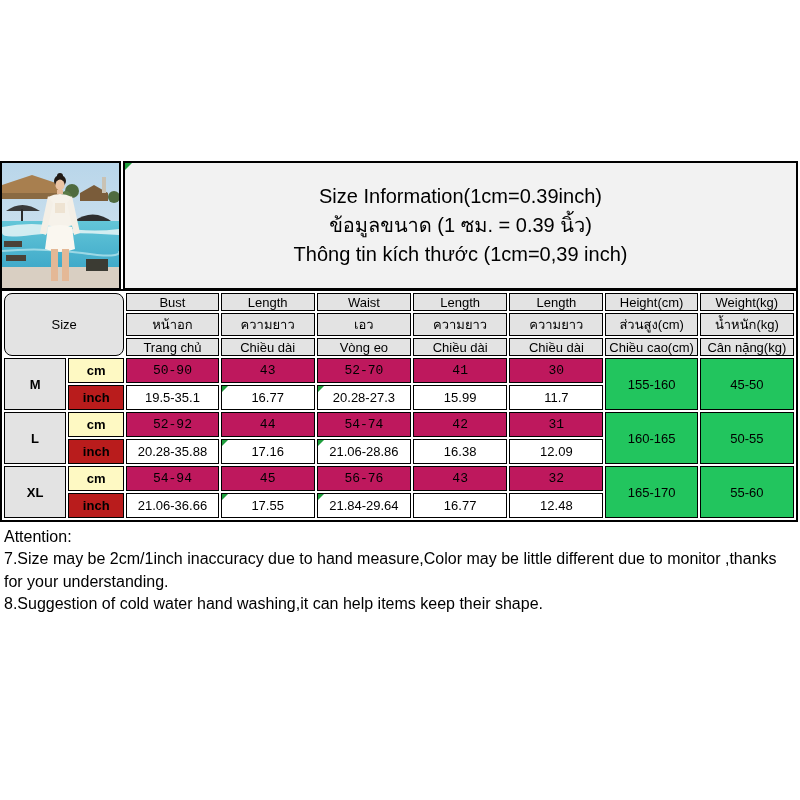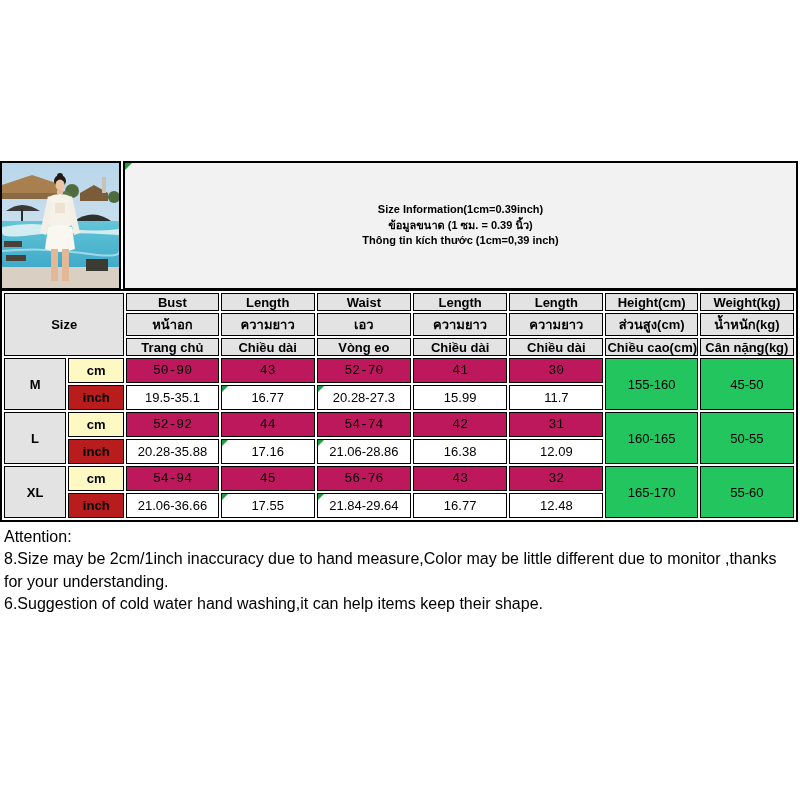--- a/index.html
+++ b/index.html
@@ -6,35 +6,35 @@
   body { width:800px; height:800px; font-family:"Liberation Sans", sans-serif; color:#000; }
   .canvas { position:relative; width:800px; height:800px; background:#fff; overflow:hidden; }
 
   
   .band { position:absolute; top:161px; left:0; width:798px; height:129px; display:flex; }
   .photo-cell { width:121px; height:129px; box-sizing:border-box; border:2px solid #000; background:#9ec9e2; flex:none; }
   .photo-cell svg { display:block; width:100%; height:100%; }
   .title-cell { flex:1; margin-left:2px; box-sizing:border-box; border:2px solid #000;
     background:#f2f2f2; position:relative; display:flex; flex-direction:column;
     justify-content:center; align-items:center; text-align:center; }
-  .title-line { font-weight:bold; font-size:11px; line-height:1.45; }
+  .title-line { font-weight:normal; font-size:20px; line-height:1.45; }
 
   
   .flag { position:absolute; top:0; left:0; width:0; height:0;
     border-top:7px solid #1e9e3c; border-right:7px solid transparent; }
   .flag-small { border-top-width:6px; border-right-width:6px; }
 
   
   .table-wrap { position:absolute; top:289px; left:0; width:798px; box-sizing:border-box; border:2px solid #000; background:#fff; }
   table.size-table { border-collapse:separate; border-spacing:2px; table-layout:fixed; width:100%; background:#fff; }
   table.size-table td { position:relative; box-sizing:border-box; border:1px solid #000;
     text-align:center; vertical-align:middle; font-size:13px; padding:0 1px; overflow:hidden; white-space:nowrap; }
-  tr.hrow td { height:18px; font-weight:bold; background:#e3e3e3; }
+  tr.hrow td { height:18px; font-weight:normal; background:#e3e3e3; }
   tr.drow td { height:25px; }
-  td.corner { background:#e3e3e3; font-weight:bold; font-size:26px; }
+  td.corner { background:#e3e3e3; font-weight:bold; font-size:26px;border-radius:8px; }
   td.sizecell { background:#e3e3e3; font-weight:bold; font-size:15px; }
   td.unitcell { font-weight:bold; background:#fef9c3; }
   td.unitcell.inch { background:#b91c1c; }
   td.cmval { background:#be185d;font-family:Liberation Mono, monospace; }
   td.inval { background:#fff; }
   td.hw { background:#22c55e; }
 
   
   .attention { position:absolute; top:526px; left:4px; width:792px; font-size:16px; line-height:1.4; }
 </style>
@@ -205,17 +205,17 @@
         <td class="inval"><span class="flag flag-small"></span><span>21.84-29.64</span></td>
         <td class="inval">16.77</td>
         <td class="inval">12.48</td>
       </tr>
     </tbody>
   </table>
   </div>
 
   <div class="attention">
     <div>Attention:</div>
-    <div>8.Size may be 2cm/1inch inaccuracy due to hand measure,Color may be little different due to monitor ,thanks for your understanding.</div>
-    <div>6.Suggestion of cold water hand washing,it can help items keep their shape.</div>
+    <div>7.Size may be 2cm/1inch inaccuracy due to hand measure,Color may be little different due to monitor ,thanks for your understanding.</div>
+    <div>8.Suggestion of cold water hand washing,it can help items keep their shape.</div>
   </div>
 
 </div>
 
 </body></html>

